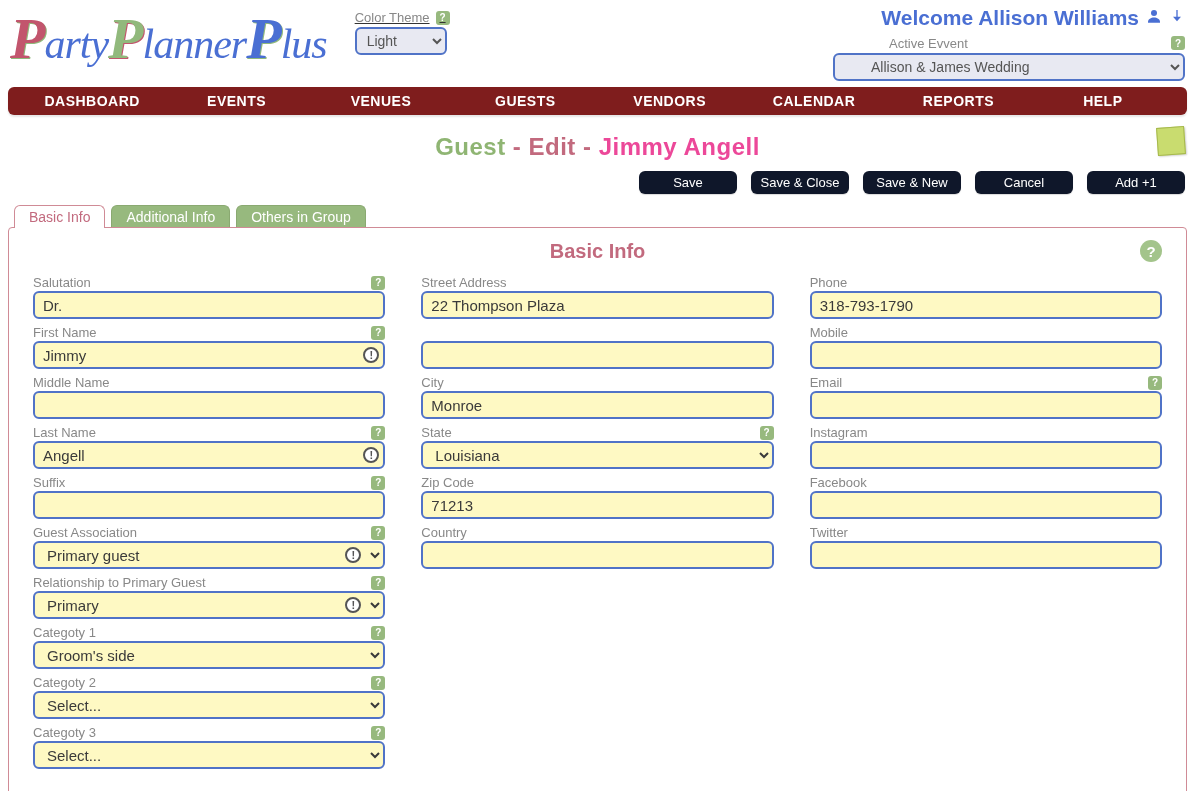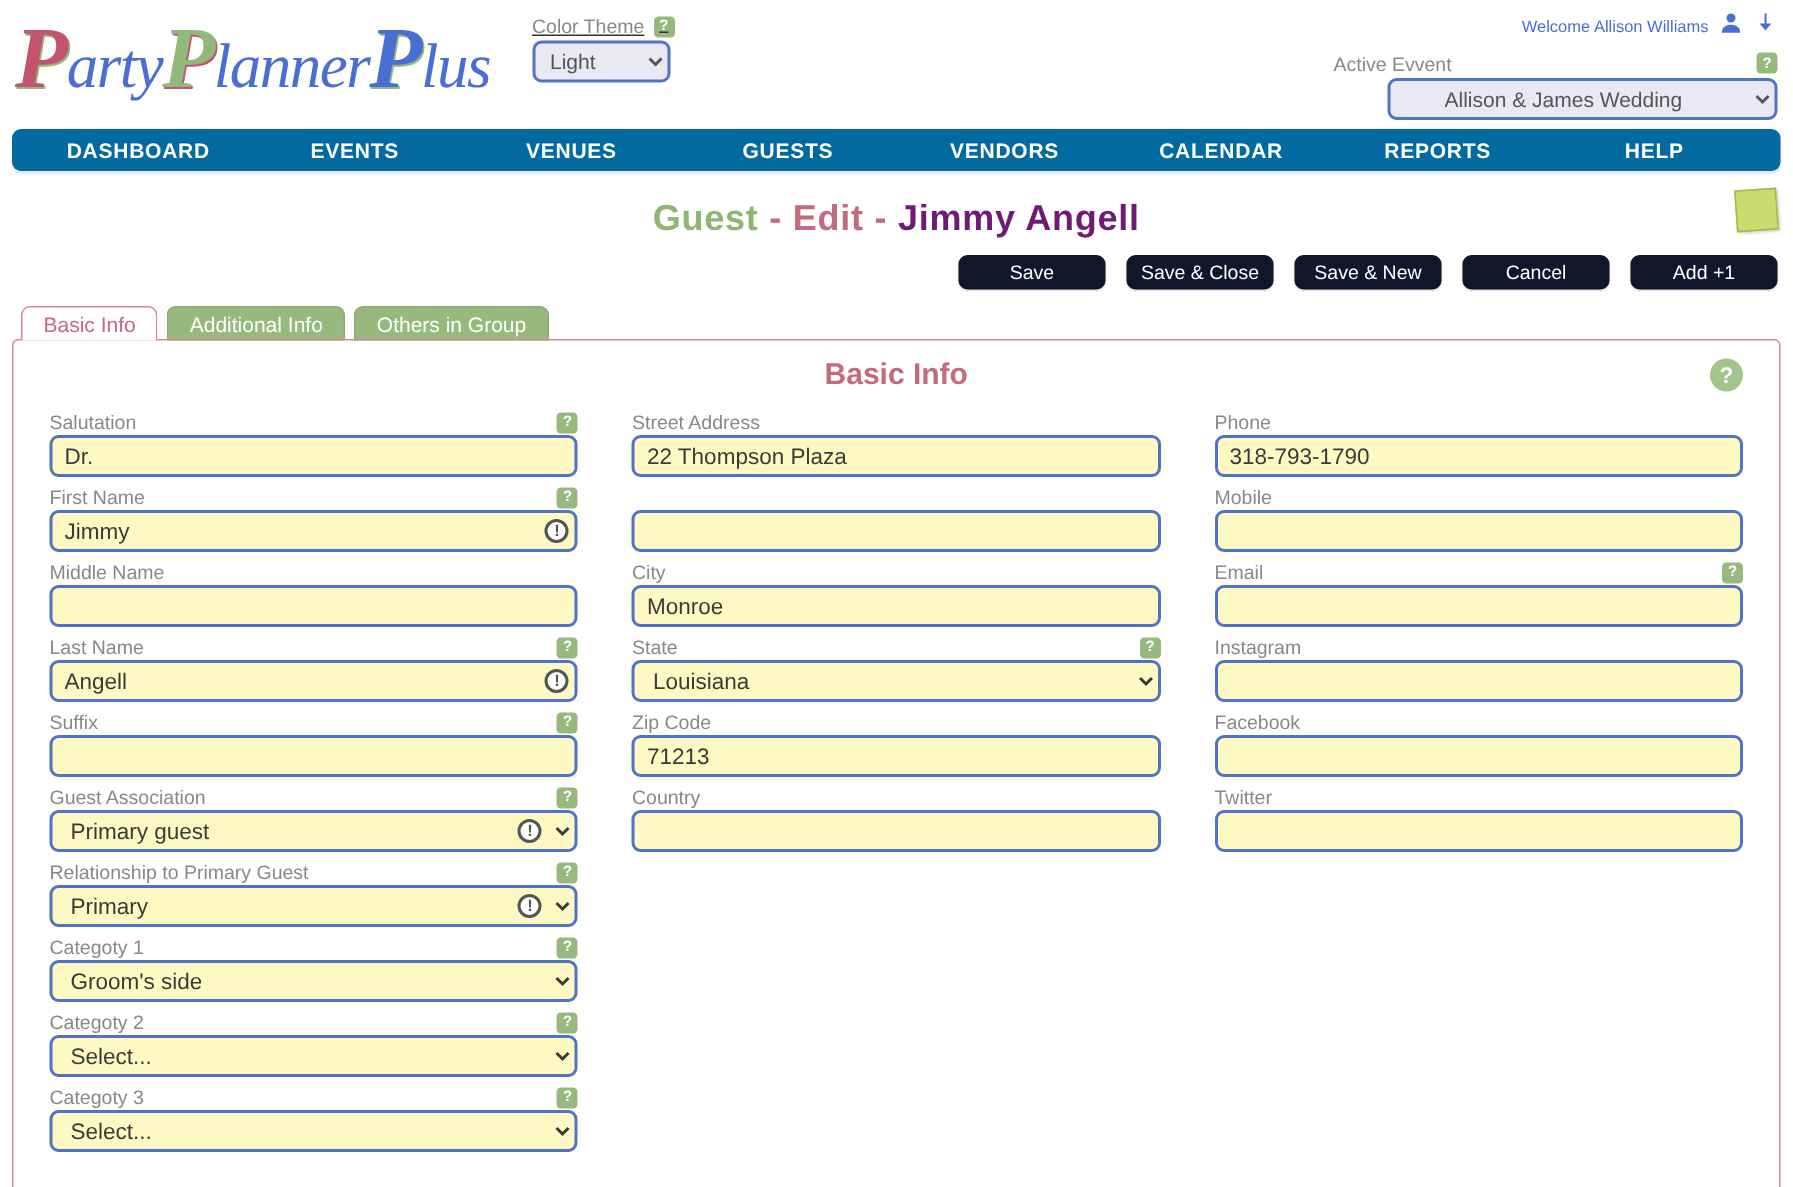--- a/index.html
+++ b/index.html
@@ -65,39 +65,39 @@
 .header-right {
   margin-left: auto;
   text-align: right;
 }
 .welcome-row {
   display: flex;
   align-items: center;
   justify-content: flex-end;
   gap: 6px;
   color: #4a6fd3;
-  font-weight: 400;
-  font-size: 11px;
+  font-weight: 700;
+  font-size: 21px;
 }
 .user-icon, .arrow-icon { color: #4a6fd3; font-size: 18px; }
 .active-event-block {
   margin-top: 6px;
 }
 .active-event-label {
   font-size: 13px;
   color: #888;
   display:flex;
   justify-content: space-between;
   width: 296px;
   margin-left:auto;
 }
-.event-select { width: 260px; text-align: left; margin-top:2px;padding-left:32px;}
+.event-select { width: 352px; text-align: left; margin-top:2px;padding-left:32px;}
 .navbar {
   display: flex;
-  background: #0369a1;
+  background: #7f1d1d;
   border-radius: 6px;
   margin: 4px 8px 0 8px;
   padding: 6px 12px;
   box-shadow: 0 2px 2px rgba(0,0,0,0.1);
 }
 .nav-item {
   flex: 1;
   text-align: center;
   color: #fff;
   font-weight: 600;
@@ -112,21 +112,21 @@
   position: relative;
   margin: 18px 8px 10px 8px;
 }
 .page-title {
   font-size: 24px;
   font-weight: 700;
   letter-spacing: 0.5px;
 }
 .page-title .tgreen { color: #8fb573; }
 .page-title .tred   { color: #c26a7e; }
-.page-title .tblue  { color: #701a75; }
+.page-title .tblue  { color: #ec4899; }
 .sticky-note {
   position: absolute;
   right: 2px;
   top: -6px;
   width: 28px; height: 28px;
   background: #c9dc6f;
   border: 1px solid #a6b84e;
   transform: rotate(-4deg);
   box-shadow: 1px 1px 2px rgba(0,0,0,0.2);
 }

